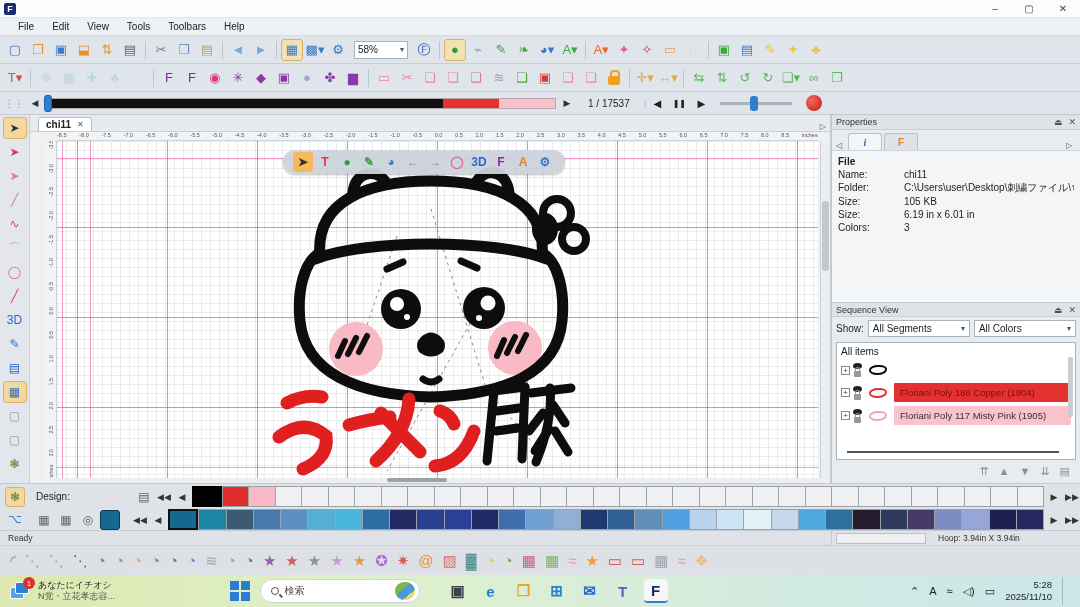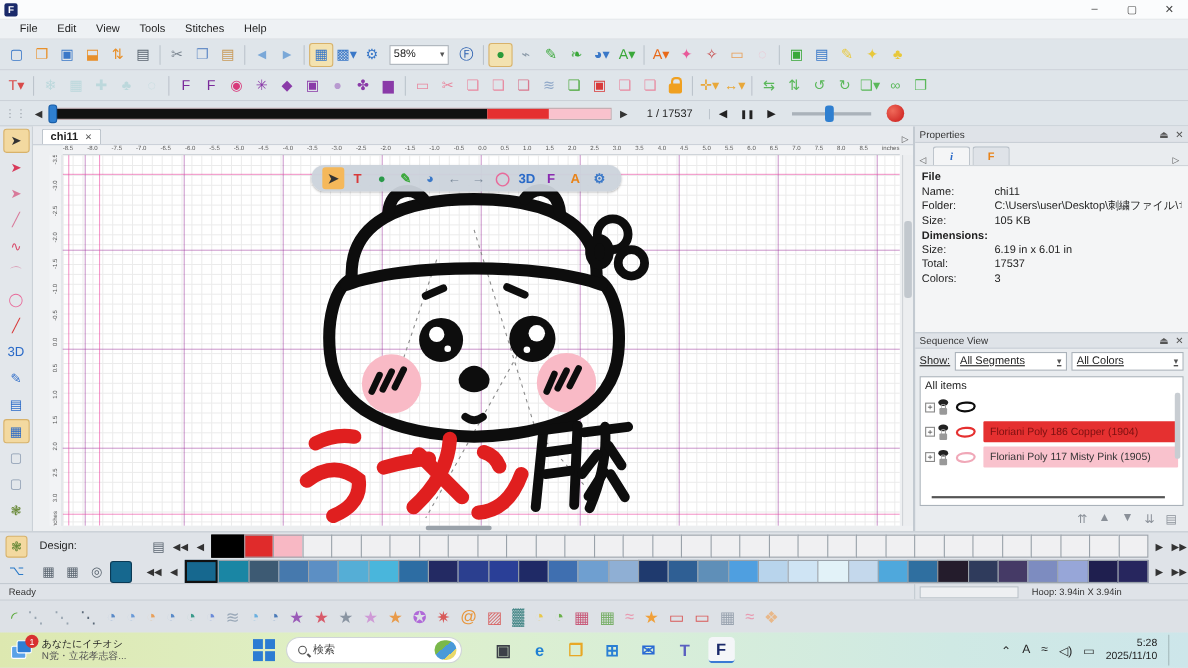--- a/index.html
+++ b/index.html
@@ -61,21 +61,21 @@
   .phead .hb{margin-left:auto;display:flex;gap:6px;font-size:9px;color:#555;}
   #proptabs{height:20px;display:flex;align-items:flex-end;padding:0 4px;gap:2px;background:#e9ecef;}
   #proptabs .pt{width:34px;height:17px;display:flex;align-items:center;justify-content:center;border:1px solid #b8c0c8;border-bottom:none;border-radius:3px 3px 0 0;background:#dfe3e8;font-weight:bold;}
   #proptabs .pt.on{background:#f4f5f6;color:#2a6ac8;font-family:"Liberation Serif",serif;font-style:italic;}
   #proptabs .nav{margin-top:2px;font-size:8px;color:#555;width:10px;}
   #propbody{background:#f4f5f6;border-top:1px solid #cfd4d9;height:152px;padding:4px 6px;overflow:hidden;}
   .prow{display:flex;line-height:13.2px;}
   .prow .k{width:66px;flex:none;}
   .prow .v{flex:1;white-space:nowrap;overflow:hidden;}
   
-  #seqshow{display:flex;align-items:center;gap:4px;padding:3px 4px;text-decoration:underline;}
+  #seqshow{display:flex;align-items:center;gap:4px;padding:3px 4px;}
   .sel{flex:1;height:17px;background:#fff;border:1px solid #aab2ba;display:flex;align-items:center;justify-content:space-between;padding:0 4px;}
   .sel .dd{color:#555;font-size:8px;}
   #seqlist{margin:2px 4px;background:#fff;border:1px solid #aab2ba;height:118px;position:relative;padding:3px 4px;overflow:hidden;}
   .seqrow{display:flex;align-items:center;gap:3px;margin:4px 0;}
   .plusbox{width:9px;height:9px;border:1px solid #888;font-size:8px;line-height:7px;text-align:center;color:#444;flex:none;}
   .minicol{display:flex;flex-direction:column;gap:2px;align-items:center;flex:none;}
   .mini-eye{width:9px;height:6px;background:#222;border-radius:50%;}
   .mini-lock{width:7px;height:6px;background:#999;border-radius:1px;position:relative;}
   .mini-lock::before{content:"";position:absolute;left:1px;top:-4px;width:3px;height:4px;border:1.5px solid #999;border-bottom:none;border-radius:3px 3px 0 0;}
   .thumb{width:26px;height:18px;position:relative;flex:none;display:flex;align-items:center;justify-content:center;}
@@ -133,21 +133,21 @@
     <span data-name="close-button">✕</span>
   </div>
 </div>
 
 <div id="menubar" data-name="menu-bar">
 
 <span data-name="menu-item">File</span>
     <span data-name="menu-item">Edit</span>
     <span data-name="menu-item">View</span>
     <span data-name="menu-item">Tools</span>
-    <span data-name="menu-item">Stitches</span>
+    <span data-name="menu-item">Toolbars</span>
     <span data-name="menu-item">Help</span>
   </div>
 
 <div class="tbar" style="top:36px;" data-name="toolbar-main">
   <div style="display:flex;align-items:center;gap:1px;">
 
   <span class="icn" data-name="new-icon" style="color: rgb(58, 120, 200);">
         <span class="g">▢</span>
       </span>
       <span class="icn" data-name="open-icon" style="color: rgb(232, 144, 42);">
@@ -688,30 +688,22 @@
     </div>
       <div class="prow" data-name="property-row">
       <span class="k" data-name="property-key">Folder:</span>
       <span class="v" data-name="property-value">C:\Users\user\Desktop\刺繍ファイル\ちいか</span>
     </div>
       <div class="prow" data-name="property-row">
       <span class="k" data-name="property-key">Size:</span>
       <span class="v" data-name="property-value">105 KB</span>
     </div>
       <div class="prow" data-name="property-row">
-      <span class="k" data-name="property-key" style="font-weight: bold;">Dimensions:</span>
-      <span class="v" data-name="property-value"></span>
-    </div>
-      <div class="prow" data-name="property-row">
       <span class="k" data-name="property-key">Size:</span>
       <span class="v" data-name="property-value">6.19 in x 6.01 in</span>
-    </div>
-      <div class="prow" data-name="property-row">
-      <span class="k" data-name="property-key">Total:</span>
-      <span class="v" data-name="property-value">17537</span>
     </div>
       <div class="prow" data-name="property-row">
       <span class="k" data-name="property-key">Colors:</span>
       <span class="v" data-name="property-value">3</span>
     </div>
     </div>
 
   <div class="phead" style="border-top:1px solid #c3cad1;" data-name="sequence-header">
     <span data-name="sequence-title">Sequence View</span>
     <span class="hb">

